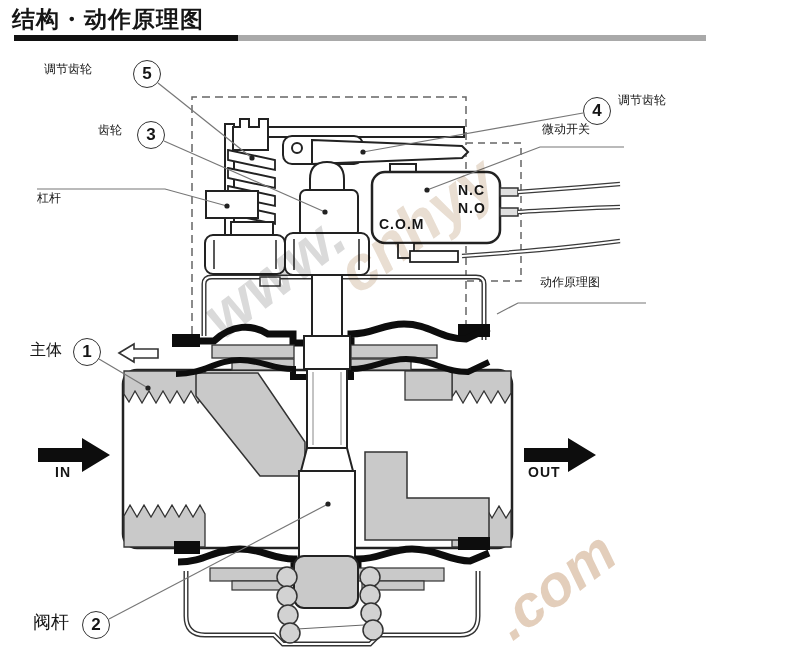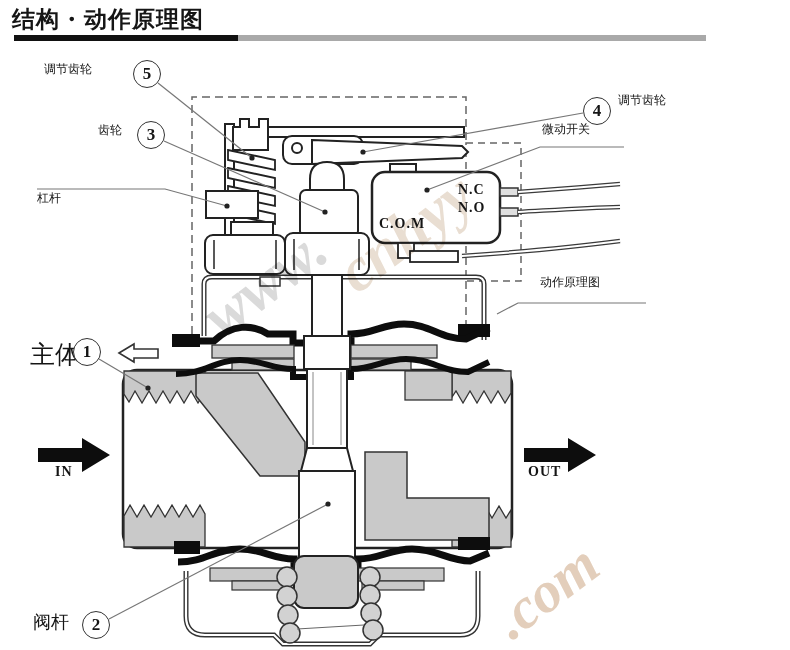--- a/index.html
+++ b/index.html
@@ -1,17 +1,17 @@
 <!DOCTYPE html>
 <html style="--rule_black: #111111; --rule_gray: #a9a9a9; --line: #222222; --metal_gray: #c9c9c9; --black_fill: #0d0d0d; --leader: #777777; --wm_gray: #b5b5b5; --wm_tan: #d6c2ac;"><head>
 <meta charset="utf-8">
 <style>
   html,body{margin:0;padding:0;background:#ffffff;}
   #stage{position:relative;width:706px;height:650px;background:#fff;overflow:hidden;
-         font-family:Liberation Serif, serif;color:#151515;}
+         font-family:Liberation Sans, sans-serif;color:#151515;}
   #diagram-svg{position:absolute;left:0;top:0;z-index:1;}
   .ttl{position:absolute;left:12px;top:4px;font-size:23px;font-weight:bold;letter-spacing:1px;z-index:3;}
   .rule-b{position:absolute;left:14px;top:35px;width:224px;height:6px;background:var(--rule_black,#111);z-index:3;}
   .rule-g{position:absolute;left:238px;top:35px;width:552px;height:6px;background:var(--rule_gray,#a9a9a9);z-index:3;}
   .lbl{position:absolute;font-size:12px;line-height:1.15;white-space:nowrap;z-index:3;}
   .sm{font-size:14px;letter-spacing:1px;font-weight:bold;}
   .flow{font-size:14px;font-weight:bold;letter-spacing:1px;}
   .balloon{position:absolute;width:28px;height:28px;border:1.7px solid #333;border-radius:50%;
            background:#fff;z-index:3;display:flex;align-items:center;justify-content:center;
            font-size:17px;font-weight:bold;box-sizing:border-box;}
@@ -185,21 +185,21 @@
   <span class="balloon" style="left:137px;top:121px">3</span>
 
   <span class="lbl" style="left:37px;top:192px">杠杆</span>
 
   <span class="balloon" style="left:583px;top:97px">4</span>
   <span class="lbl" style="left:618px;top:94px">调节齿轮</span>
 
   <span class="lbl" style="left:542px;top:123px">微动开关</span>
   <span class="lbl" style="left:540px;top:276px">动作原理图</span>
 
-  <span class="lbl" style="left:30px;top:341px;font-size:25px">主体</span>
+  <span class="lbl" style="left:30px;top:341px;font-size:16px">主体</span>
   <span class="balloon" style="left:73px;top:338px">1</span>
 
   <span class="lbl" style="left:33px;top:612px;font-size:18px">阀杆</span>
   <span class="balloon" style="left:82px;top:611px">2</span>
 
   <span class="lbl sm" style="left:458px;top:182px">N.C</span>
   <span class="lbl sm" style="left:458px;top:200px">N.O</span>
   <span class="lbl sm" style="left:379px;top:216px">C.O.M</span>
 
   <span class="lbl flow" style="left:55px;top:464px">IN</span>

